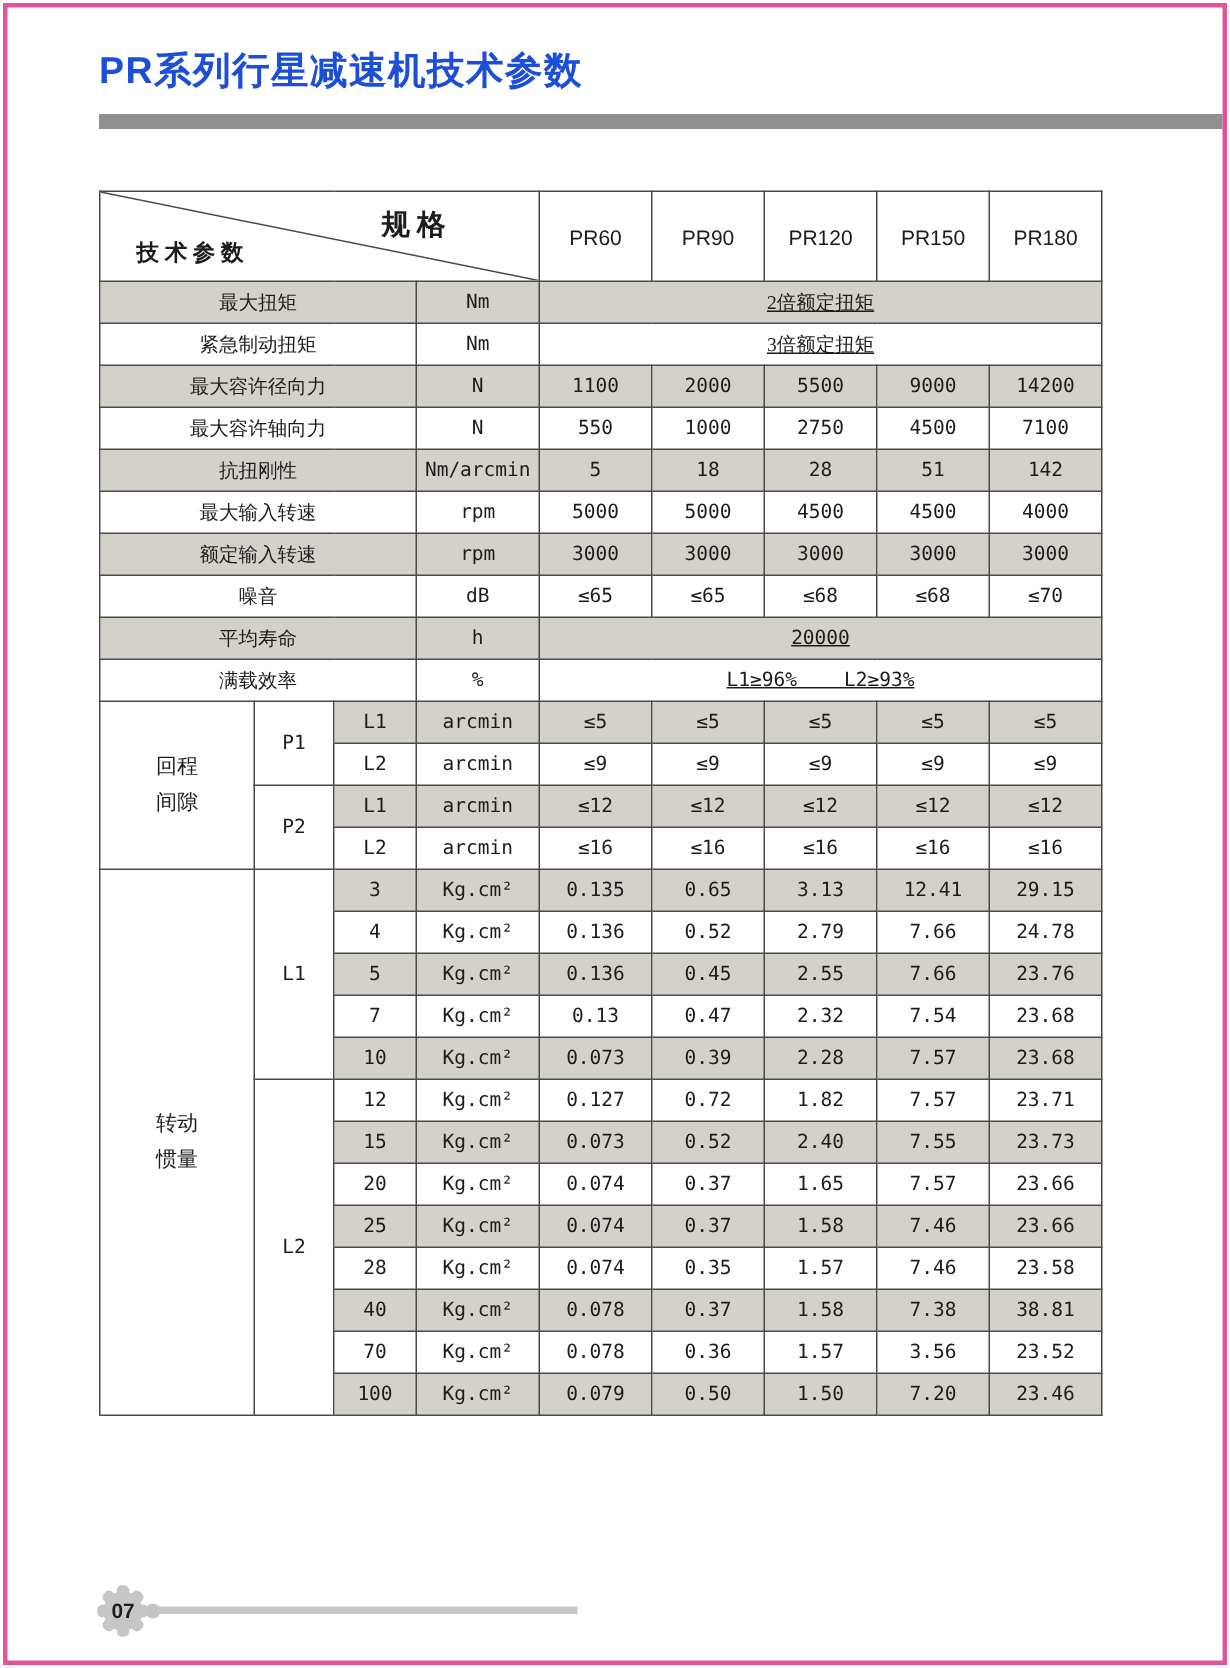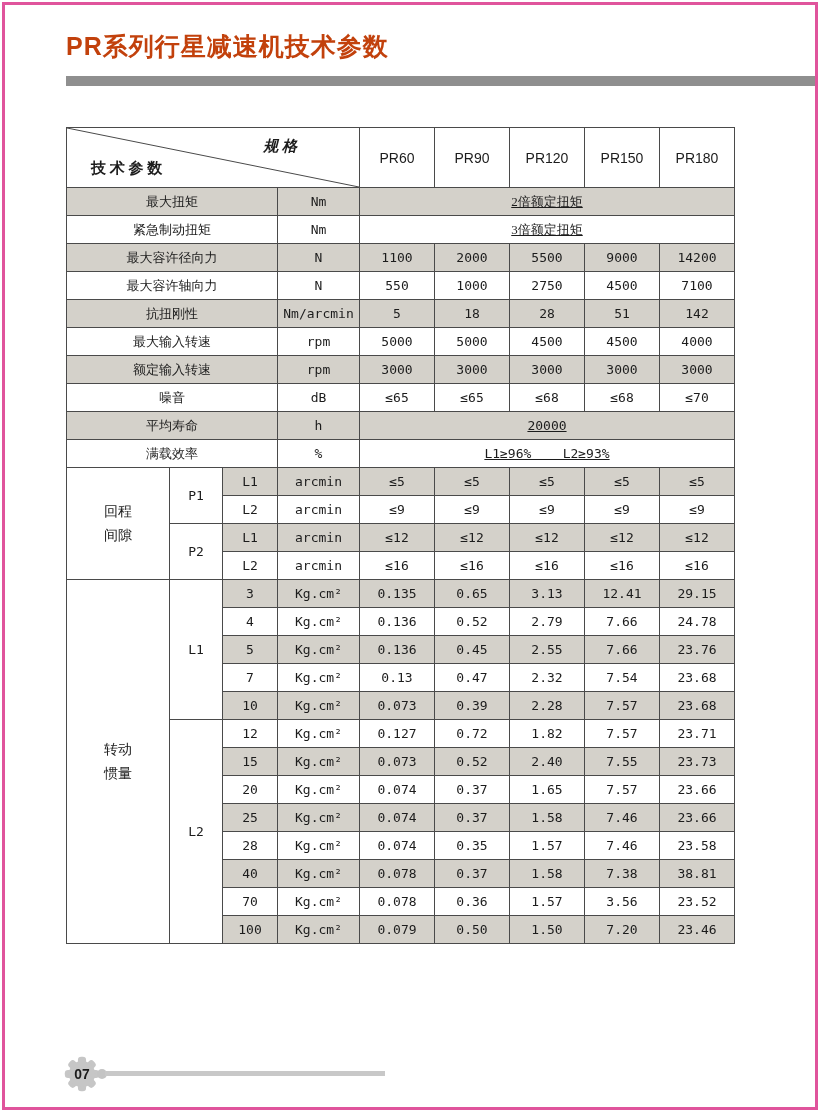--- a/index.html
+++ b/index.html
@@ -5,21 +5,21 @@
   html,body{margin:0;padding:0;}
   body{
     width:820px;height:1112px;position:relative;background:#ffffff;
     font-family:"Liberation Sans",sans-serif;overflow:hidden;
   }
   .frame{
     position:absolute;inset:2px;border:3px solid #e0549c;pointer-events:none;z-index:50;
   }
   .page-title{
     position:absolute;left:66px;top:30px;font-size:25px;font-weight:bold;
-    color:#c2410c;letter-spacing:1px;font-family:"Liberation Sans",sans-serif;
+    color:#1d4ed8;letter-spacing:1px;font-family:"Liberation Sans",sans-serif;
   }
   .title-bar{
     position:absolute;left:66px;right:5px;top:76px;height:10px;background:#8f8f8f;
   }
   table.spec{
     position:absolute;left:66px;top:127px;border-collapse:collapse;table-layout:fixed;
     width:668px;
   }
   table.spec td{
     border:1px solid #4a4a4a;text-align:center;vertical-align:middle;
@@ -28,22 +28,22 @@
   tr.h-row{height:60px;}
   tr.b-row{height:28px;}
   .shade{background:#d4d1ca;}
   .lab{font-family:"Liberation Serif","DejaVu Serif",serif;font-size:13px;}
   .mono{font-family:"DejaVu Sans Mono",monospace;font-size:13px;}
   .model{font-family:"Liberation Sans",sans-serif;font-size:14px;}
   .pre{white-space:pre-line;font-size:14px;line-height:24px;}
   .sp{white-space:pre;text-decoration:underline;}
   .diag{position:relative;}
   .diag-svg{position:absolute;left:0;top:0;width:100%;height:100%;}
-  .c-top{position:absolute;top:9px;right:62px;font-size:15px;font-weight:bold;
-         font-family:"Liberation Serif","DejaVu Serif",serif;font-style:italic;}
+  .c-top{position:absolute;top:9px;right:62px;font-size:19px;font-weight:bold;
+         font-family:"Liberation Serif","DejaVu Serif",serif;}
   .c-bot{position:absolute;bottom:9px;left:24px;font-size:15px;font-weight:bold;
          font-family:"Liberation Serif","DejaVu Serif",serif;}
   .gear{position:absolute;left:64px;top:1056px;}
   .dot{position:absolute;left:97px;top:1069px;width:10px;height:10px;border-radius:50%;
        background:#c4c4c4;}
   .rule{position:absolute;left:105px;top:1071px;width:280px;height:5px;background:#c8c8c8;}
 </style>
 </head>
 <body>
 

